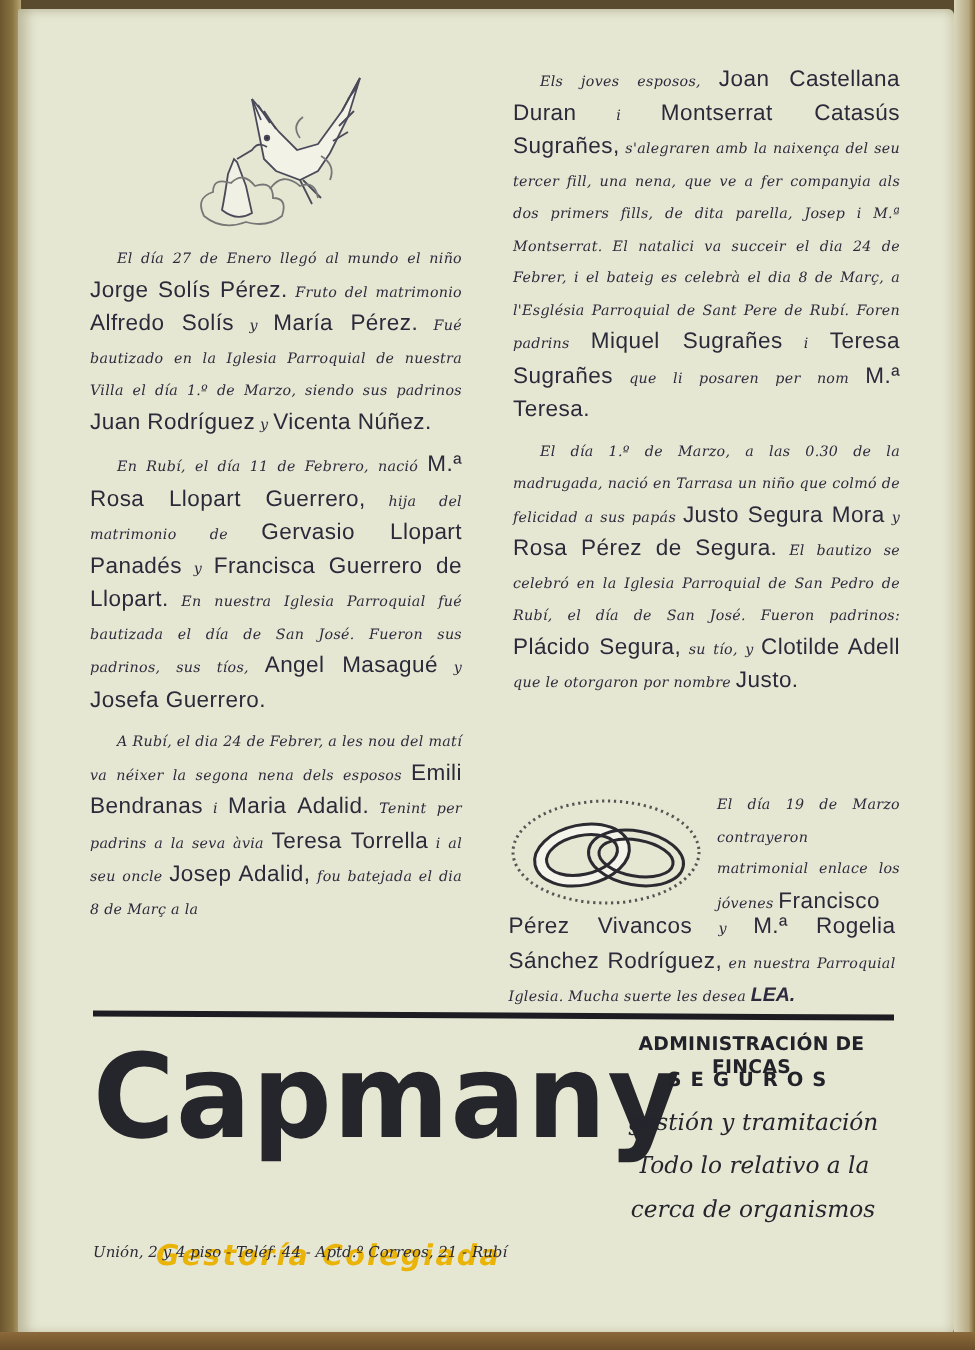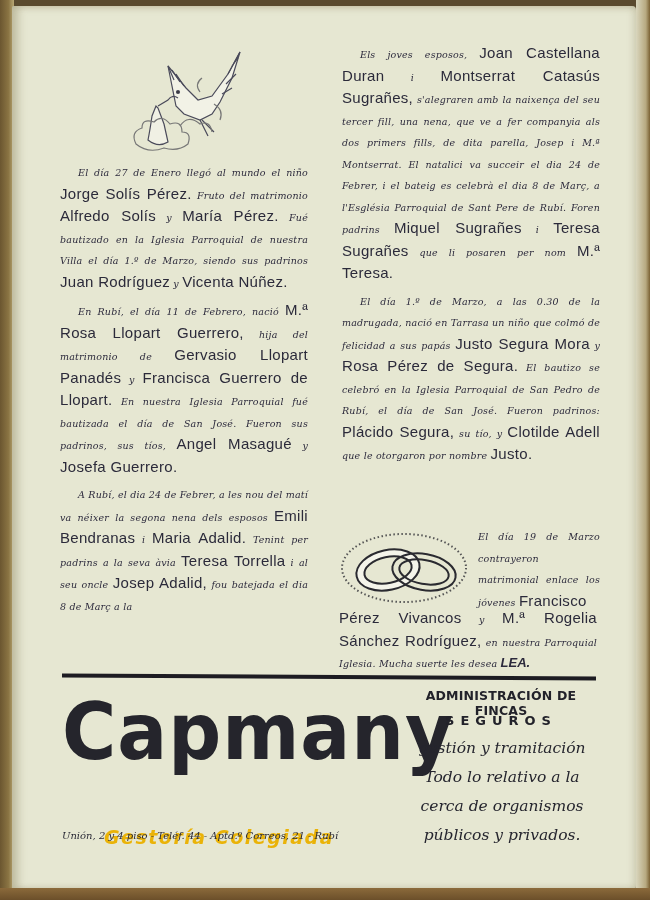--- a/index.html
+++ b/index.html
@@ -96,14 +96,13 @@
 <div class="ad-title">Capmany</div>
 <div class="ad-sub">Gestoría Colegiada</div>
 <div class="ad-addr">Unión, 2 y 4 piso - Teléf. 44 - Aptd.º Correos, 21 - Rubí</div>
 
 <div class="ad-right-h1">ADMINISTRACIÓN DE FINCAS</div>
 <div class="ad-right-h2">SEGUROS</div>
 <div class="ad-right-body">
   <div>gestión y tramitación</div>
   <div>Todo lo relativo a la</div>
   <div>cerca de organismos</div>
-  <div>públicos y privados.</div>
 </div>
 
 </body></html>

